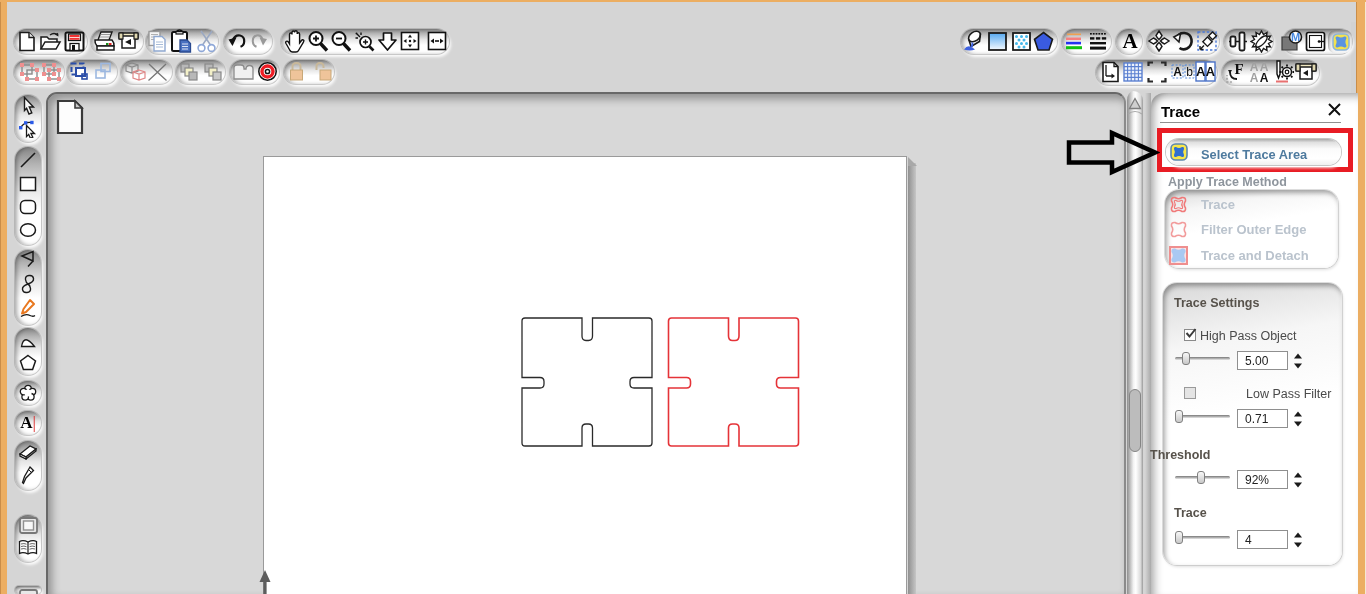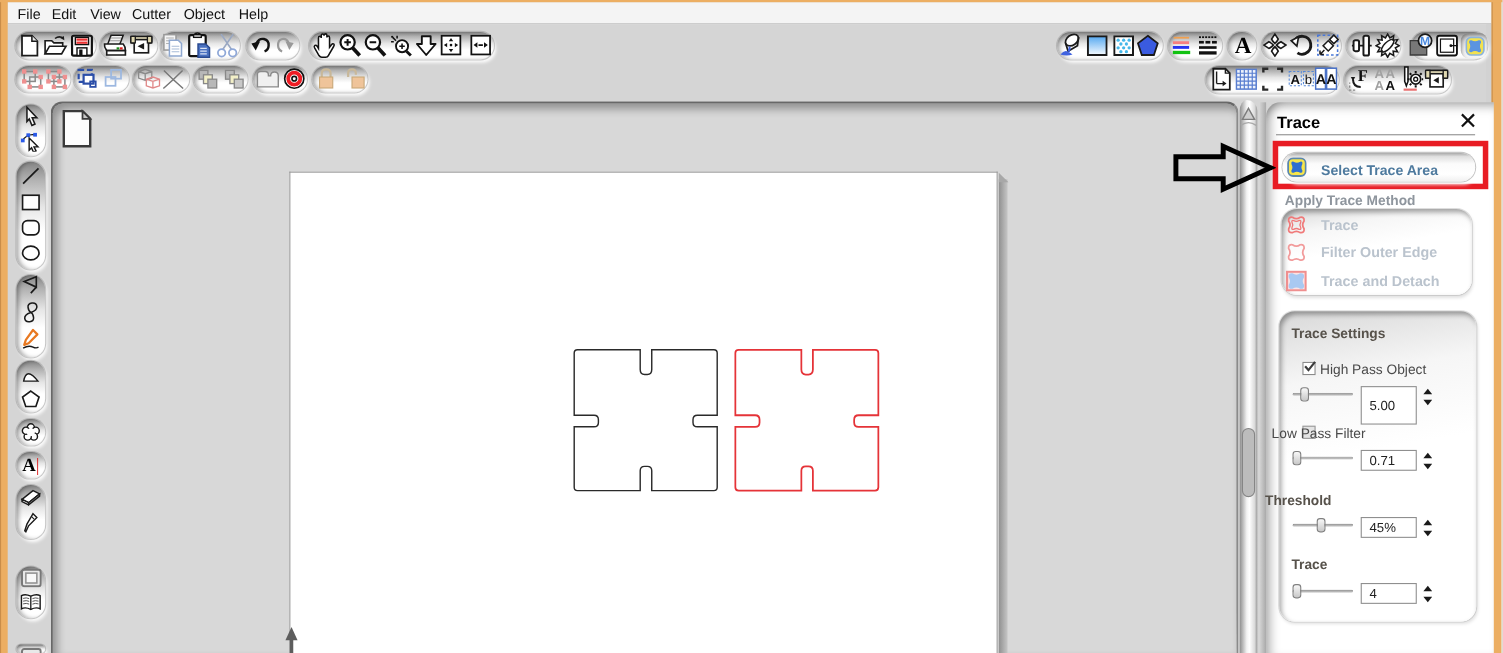--- a/index.html
+++ b/index.html
@@ -16,28 +16,20 @@
 .cbg{position:absolute;width:12px;height:12px;background:#e4e4e4;border:1px solid #9a9a9a}
 .sld{position:absolute;height:3px;background:linear-gradient(#9a9a9a,#e8e8e8);border-radius:2px;border-top:1px solid #8a8a8a}
 .th{position:absolute;width:8px;height:13px;background:linear-gradient(#f8f8f8,#c8c8c8);border:1px solid #808080;border-radius:3px}
 </style>
 </head>
 <body>
 <div id="app">
 
 <div class="abs" style="left:0;top:0;width:1366px;height:594px;background:#d5d5d5"></div>
 
-<div class="abs" style="left:7px;top:2px;width:1349px;height:20px;background:#f4f4f4;border-bottom:1px solid #c9c9c9;font-size:13px;color:#111">
-  <span class="abs" style="left:9px;top:3px">File</span>
-  <span class="abs" style="left:40px;top:3px">Edit</span>
-  <span class="abs" style="left:75px;top:3px">View</span>
-  <span class="abs" style="left:113px;top:3px">Cutter</span>
-  <span class="abs" style="left:160px;top:3px">Object</span>
-  <span class="abs" style="left:210px;top:3px">Help</span>
-</div>
 
 <div class="abs" style="left:0;top:0;width:7px;height:594px;background:#ecae62;border-left:1px solid #c98d49"></div>
 
 <div class="abs" style="left:1351px;top:22px;width:5px;height:572px;background:#d2d2d2"></div>
 <div class="abs" style="left:1356px;top:0;width:9px;height:594px;background:#ecae62;border-left:1px solid #c98d49"></div>
 <div class="abs" style="left:1364.5px;top:0;width:1.5px;height:594px;background:#f5e8d0"></div>
 
 <div class="abs" style="left:0;top:0;width:1366px;height:2px;background:#ecae62"></div>
 
 <div class="abs" style="left:46px;top:92px;width:1080px;height:502px;background:#d8d8d8;border-top:2px solid #686868;border-left:2px solid #686868;border-right:2px solid #8a8a8a;border-top-left-radius:11px;border-top-right-radius:11px;box-shadow:inset 4px 5px 8px rgba(0,0,0,.33)"></div>
@@ -629,40 +621,40 @@
 <div class="grp" style="left:1163px;top:283px;width:179px;height:282px"></div>
 <div class="lbl" style="left:1174px;top:296px">Trace Settings</div>
 
 <div class="cb" style="left:1184px;top:329px"></div>
 <svg class="ic" style="left:1184px;top:326px" width="14" height="14" viewBox="0 0 14 14">
       <path d="M2.5 7 L5.5 10.5 L11.5 3" fill="none" stroke="#3c3c3c" stroke-width="2"></path>
     </svg>
 <div class="cbl" style="left:1200px;top:329px">High Pass Object</div>
 <div class="sld" style="left:1175px;top:357px;width:55px"></div>
 <div class="th" style="left:1182px;top:352px"></div>
-<div class="fld" style="left:1237px;top:351px;width:51px;height:35px">5.00</div>
+<div class="fld" style="left:1237px;top:351px;width:51px;height:19px">5.00</div>
 <svg class="ic" style="left:1293px;top:352px" width="10" height="18" viewBox="0 0 10 18">
       <path d="M5 1.5 L9 6.5 H1 Z" fill="#1a1a1a"></path>
       <path d="M5 16.5 L1 11.5 H9 Z" fill="#1a1a1a"></path>
     </svg>
 
 <div class="cbg" style="left:1184px;top:387px"></div>
-<div class="cbl" style="left:1156px;top:387px">Low Pass Filter</div>
+<div class="cbl" style="left:1246px;top:387px">Low Pass Filter</div>
 <div class="sld" style="left:1175px;top:415px;width:55px"></div>
 <div class="th" style="left:1175px;top:410px"></div>
 <div class="fld" style="left:1237px;top:409px;width:51px;height:19px">0.71</div>
     <svg class="ic" style="left:1293px;top:410px" width="10" height="18" viewBox="0 0 10 18">
       <path d="M5 1.5 L9 6.5 H1 Z" fill="#1a1a1a"></path>
       <path d="M5 16.5 L1 11.5 H9 Z" fill="#1a1a1a"></path>
     </svg>
 
 <div class="lbl" style="left:1150px;top:448px">Threshold</div>
 <div class="sld" style="left:1175px;top:476px;width:55px"></div>
 <div class="th" style="left:1197px;top:471px"></div>
-<div class="fld" style="left:1237px;top:470px;width:51px;height:19px">45%</div>
+<div class="fld" style="left:1237px;top:470px;width:51px;height:19px">92%</div>
     <svg class="ic" style="left:1293px;top:471px" width="10" height="18" viewBox="0 0 10 18">
       <path d="M5 1.5 L9 6.5 H1 Z" fill="#1a1a1a"></path>
       <path d="M5 16.5 L1 11.5 H9 Z" fill="#1a1a1a"></path>
     </svg>
 
 <div class="lbl" style="left:1174px;top:506px">Trace</div>
 <div class="sld" style="left:1175px;top:536px;width:55px"></div>
 <div class="th" style="left:1175px;top:531px"></div>
 <div class="fld" style="left:1237px;top:530px;width:51px;height:19px">4</div>
     <svg class="ic" style="left:1293px;top:531px" width="10" height="18" viewBox="0 0 10 18">

